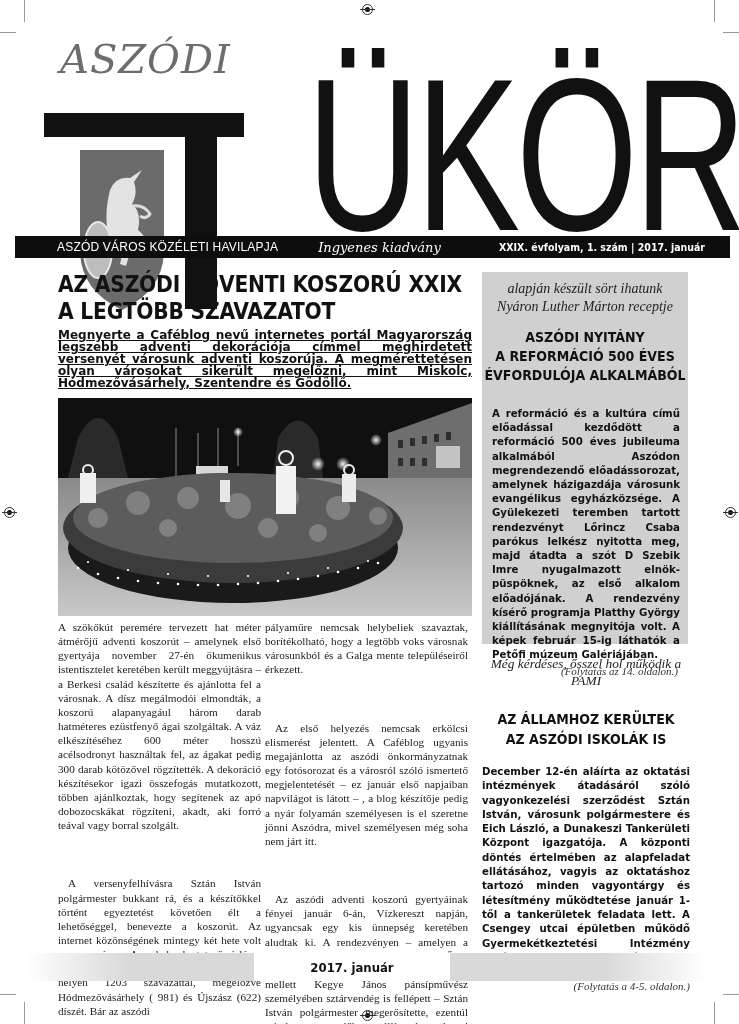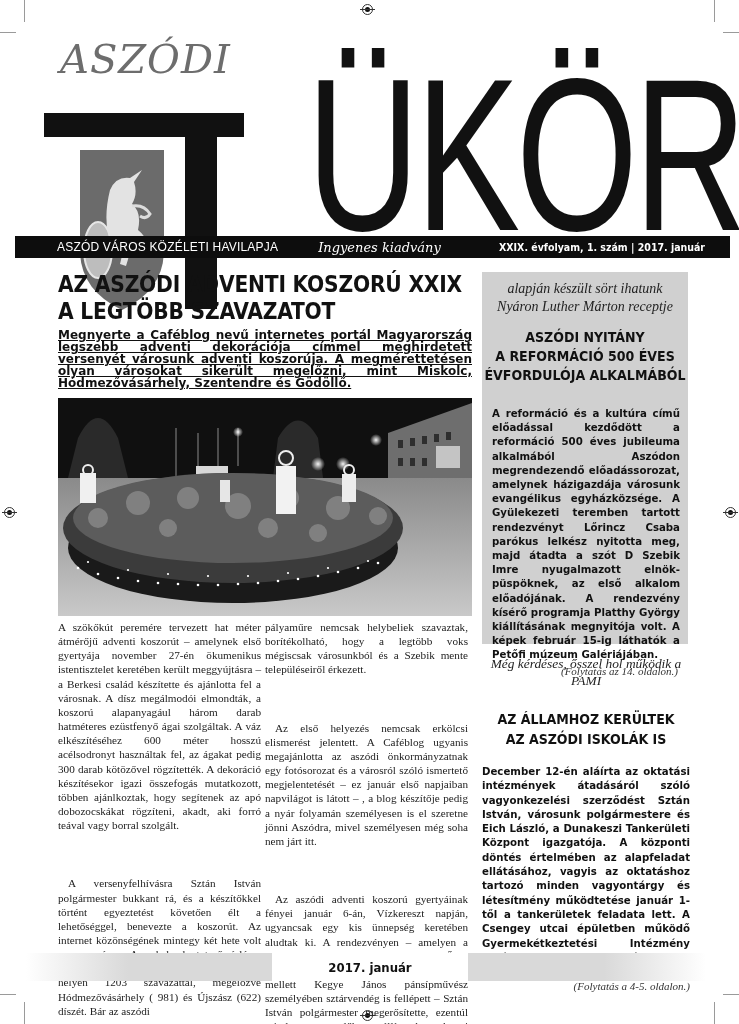--- a/index.html
+++ b/index.html
@@ -47,21 +47,21 @@
 
   
   .story2 { position: absolute; left: 482px; top: 655px; width: 208px; }
   .story2 .kicker { text-align: center; font-family: "Liberation Serif", serif; font-style: italic; font-size: 13.4px; line-height: 17px; color: #222; }
   .story2 .title { margin-top: 20px; text-align: center; font-family: "DejaVu Sans Condensed", "DejaVu Sans", sans-serif; font-weight: bold; font-size: 14px; line-height: 20px; color: #111; }
   .story2 .body { margin-top: 16px; font-family: "DejaVu Sans", sans-serif; font-weight: bold; font-size: 10.2px; line-height: 14.3px; text-align: justify; color: #111; }
   .story2 .cont { margin-top: 1px; text-align: right; font-family: "Liberation Serif", serif; font-style: italic; font-size: 11px; color: #333; }
 
   
   .footer { position: absolute; left: 26px; top: 953px; width: 680px; height: 28px; background: linear-gradient(to right, #ffffff 0%, #d9d9d9 15%, #d9d9d9 85%, #ffffff 100%); }
-  .footer .date { position: absolute; left: 246px; top: 0; width: 196px; height: 28px; background: #fff; display: flex; align-items: center; justify-content: center; font-family: "DejaVu Sans Condensed", "DejaVu Sans", sans-serif; font-weight: bold; font-size: 13px; color: #111; }
+  .footer .date { position: absolute; left: 228px; top: 0; width: 196px; height: 28px; background: #fff; display: flex; align-items: center; justify-content: center; font-family: "DejaVu Sans Condensed", "DejaVu Sans", sans-serif; font-weight: bold; font-size: 13px; color: #111; }
 </style>
 </head>
 <body>
 
 <div class="crop" style="left:24px;top:0;width:1px;height:22px;"></div>
 <div class="crop" style="left:0;top:32px;width:16px;height:1px;"></div>
 <div class="crop" style="left:714px;top:0;width:1px;height:22px;"></div>
 <div class="crop" style="left:723px;top:32px;width:16px;height:1px;"></div>
 <div class="crop" style="left:24px;top:1002px;width:1px;height:22px;"></div>
 <div class="crop" style="left:0;top:994px;width:16px;height:1px;"></div>
@@ -184,21 +184,21 @@
         <circle cx="310" cy="163" r="1.1"></circle>
     </g>
   </svg>
 </div>
 
 <div class="col col1">
   <p>A szökőkút peremére tervezett hat méter átmérőjű adventi koszorút – amelynek első gyertyája november 27-én ökumenikus istentisztelet keretében került meggyújtásra – a Berkesi család készítette és ajánlotta fel a városnak. A dísz megálmodói elmondták, a koszorú alapanyagául három darab hatméteres ezüstfenyő ágai szolgáltak. A váz elkészítéséhez 600 méter hosszú acélsodronyt használtak fel, az ágakat pedig 300 darab kötözővel rögzítették. A dekoráció készítésekor igazi összefogás mutatkozott, többen ajánlkoztak, hogy segítenek az apó dobozocskákat rögzíteni, akadt, aki forró teával vagy borral szolgált.</p>
   <p class="indent">A versenyfelhívásra Sztán István polgármester bukkant rá, és a készítőkkel történt egyeztetést követően élt a lehetőséggel, benevezte a koszorút.  Az internet közönségének mintegy két hete volt a szavazásra. A sokaknak tetsző ízléses dekoráció végig vezetve végzett az első helyen 1203 szavazattal, megelőzve Hódmezővásárhely ( 981) és Újszász (622) díszét. Bár az aszódi</p>
 </div>
 <div class="col col2">
-  <p>pályaműre nemcsak helybeliek szavaztak, borítékolható, hogy a legtöbb voks mégiscsak városunkból és a Szebik mente településeiről érkezett.</p>
+  <p>pályaműre nemcsak helybeliek szavaztak, borítékolható, hogy a legtöbb voks városnak városunkból és a Galga mente településeiről érkezett.</p>
   <p class="indent">Az első helyezés nemcsak erkölcsi elismerést jelentett. A Caféblog ugyanis megajánlotta az aszódi önkormányzatnak egy fotósorozat és a városról szóló ismertető megjelentetését – ez január első napjaiban napvilágot is látott – , a blog készítője pedig a nyár folyamán személyesen is el szeretne jönni Aszódra, mivel személyesen még soha nem járt itt.</p>
   <p class="indent">Az aszódi adventi koszorú gyertyáinak fényei január 6-án, Vízkereszt napján, ugyancsak egy kis ünnepség keretében aludtak ki. A rendezvényen – amelyen a Városi Nyugdíjasklub HagyományŐrző Csoportja és a Stellaria Media Női Kar mellett Kegye János pánsípművész személyében sztárvendég is fellépett – Sztán István polgármester megerősítette, ezentúl minden esztendőben állítanak adventi koszorút a főtéren, és ha a verseny is hagyománnyá válik, az aszódi ékességet benevezik majd.</p>
 </div>
 
 <div class="sidebox">
   <div class="kicker">
     <div>alapján készült sört ihatunk</div>
     <div>Nyáron Luther Márton receptje</div>
   </div>
   <div class="title">

